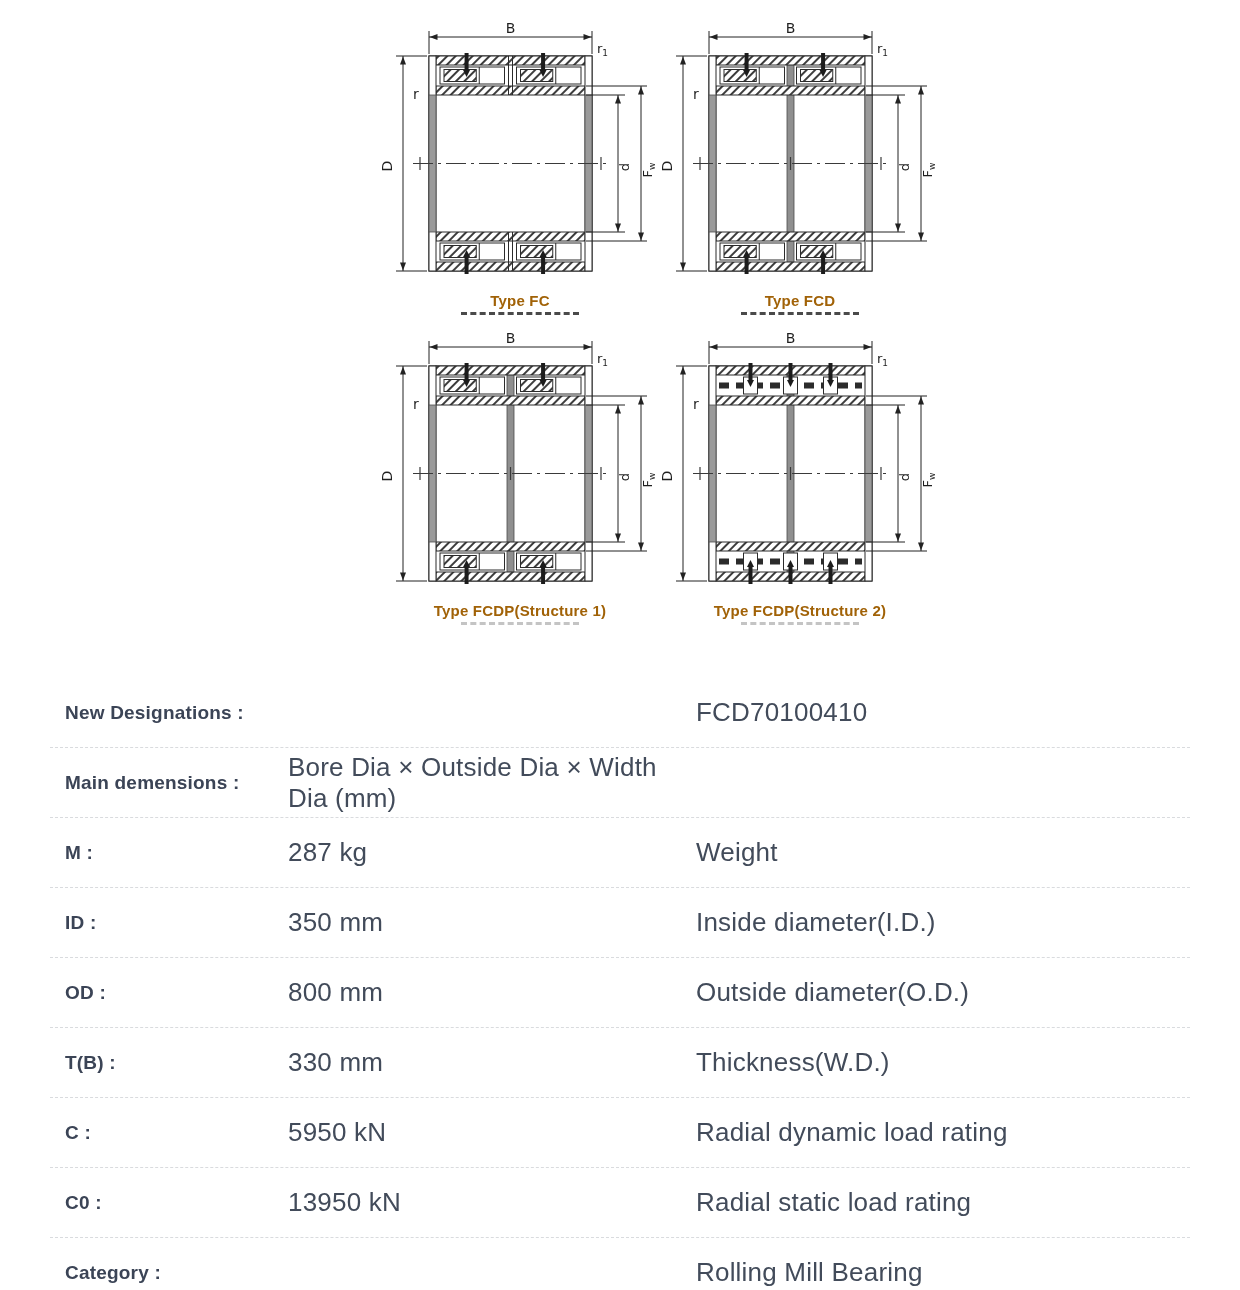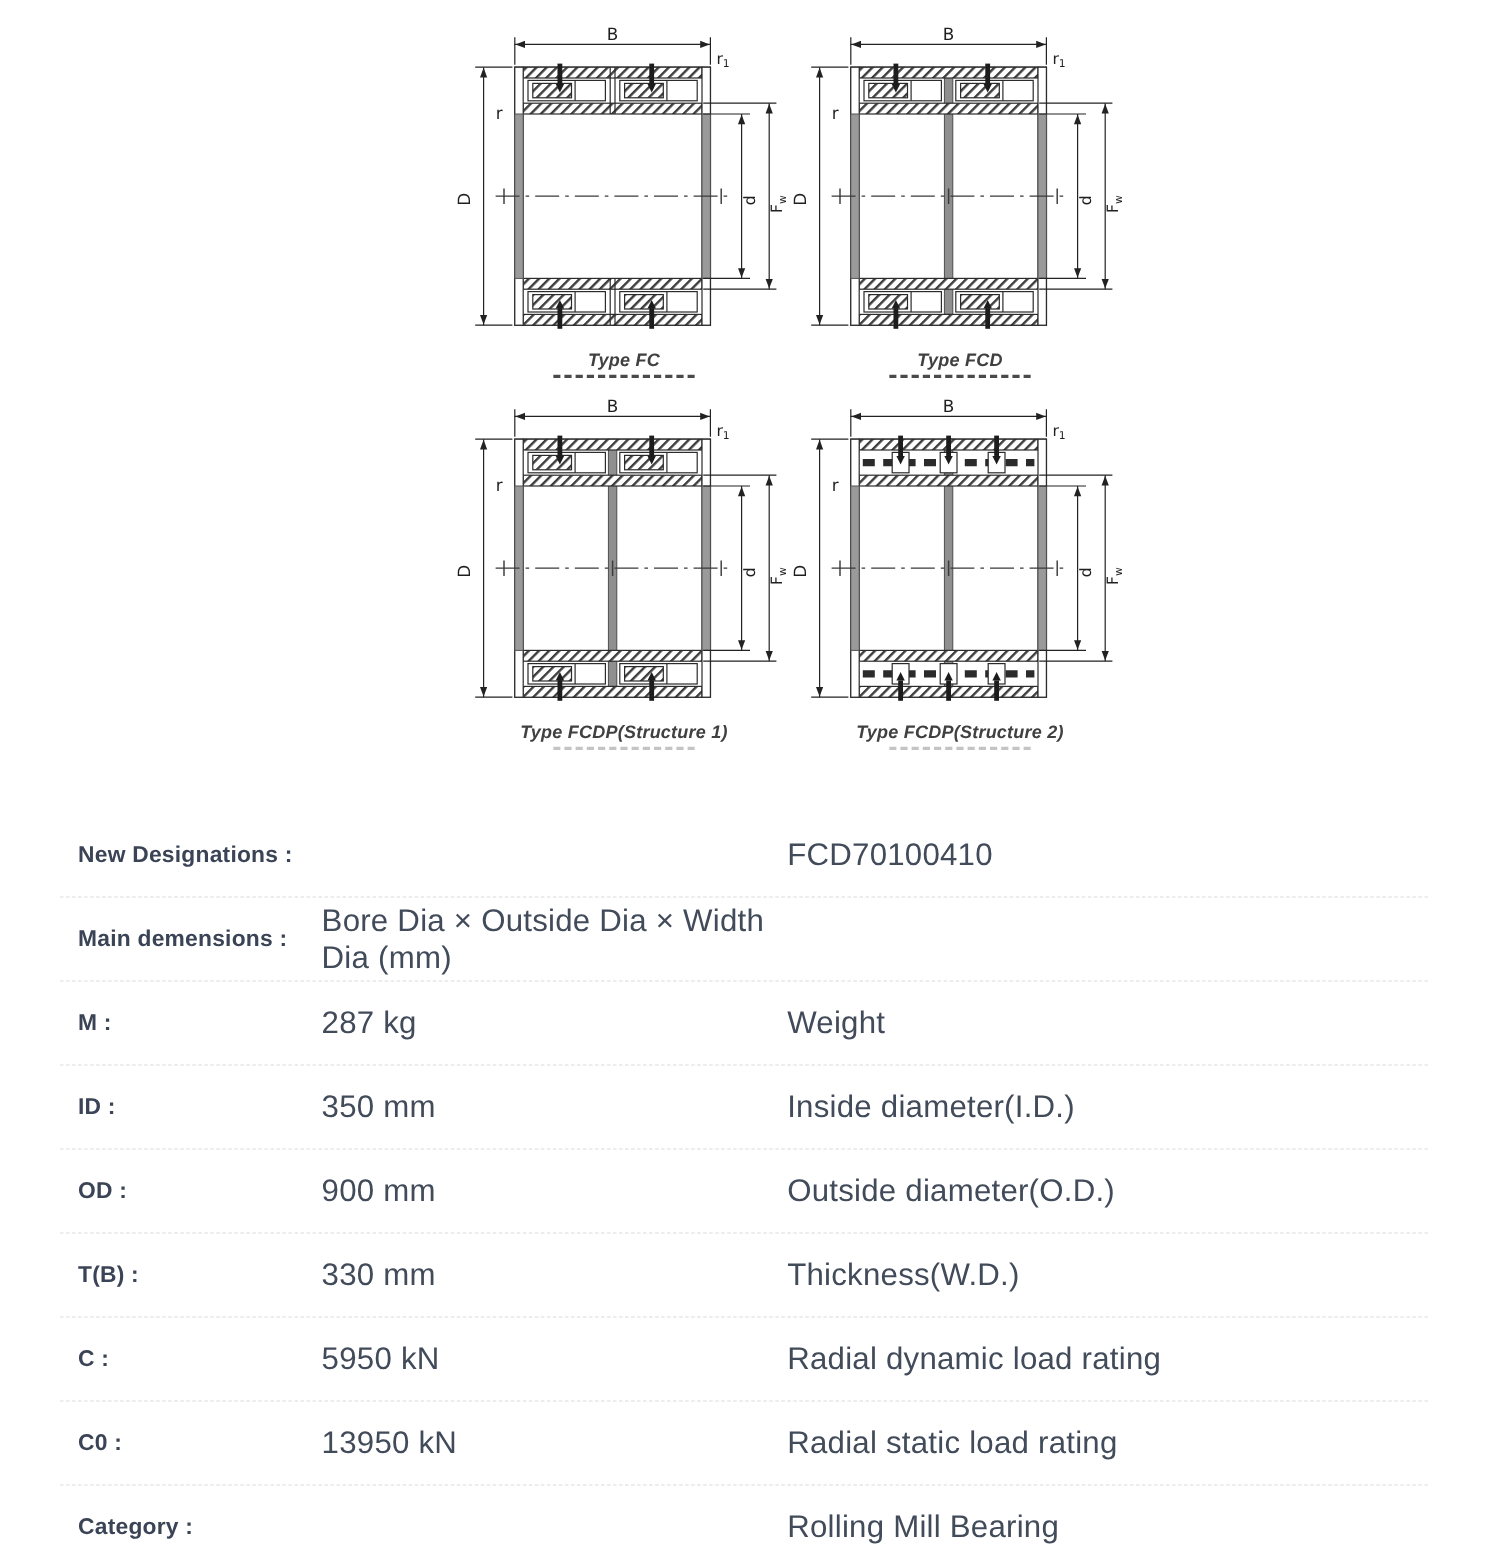--- a/index.html
+++ b/index.html
@@ -8,31 +8,31 @@
     font-family:"Liberation Sans",sans-serif;color:#3e4656;
   }
   
   .drawings{
     margin:20px 0 0 380px;width:560px;
     display:grid;grid-template-columns:280px 280px;row-gap:12px;
   }
   .drawing-cell{width:280px;height:298px;text-align:center;}
   .svg-holder{width:280px;height:272px;}
   .caption{
-    font-size:15px;font-weight:600;color:#404040;height:18px;line-height:18px;
-    letter-spacing:.2px;white-space:nowrap;font-style:italic;
+    font-size:15px;font-weight:600;color:#a16207;height:18px;line-height:18px;
+    letter-spacing:.2px;white-space:nowrap;
   }
   .clip{height:5px;width:118px;margin:2px auto 0;overflow:hidden;}
   .clip>div{border-top:3px dashed #4a4a4a;width:100%;height:0;}
   .clip.light>div{border-top-color:#c4c4c4;}
   
   .spec{margin:50px 50px 0 50px;}
   .spec .row{
     display:grid;grid-template-columns:203px 388px 1fr;align-items:center;
-    height:69px;border-bottom:1px dashed #d9dbde;padding-left:15px;
+    height:69px;border-bottom:1px dashed #d9dbde;padding-left:15px;gap:20px;
   }
   .spec .row:last-child{border-bottom:none;}
   .spec .label{font-weight:700;font-size:19px;color:#3b4456;letter-spacing:.2px;}
   .spec .value,.spec .desc{font-size:26px;color:#424b5a;letter-spacing:.2px;}
 </style>
 </head>
 <body>
 
 <div class="drawings">
 
@@ -355,21 +355,21 @@
     <div class="value">287 kg</div>
     <div class="desc">Weight</div>
   </div>
   <div class="row">
     <div class="label">ID :</div>
     <div class="value">350 mm</div>
     <div class="desc">Inside diameter(I.D.)</div>
   </div>
   <div class="row">
     <div class="label">OD :</div>
-    <div class="value">900 mm</div>
+    <div class="value">800 mm</div>
     <div class="desc">Outside diameter(O.D.)</div>
   </div>
   <div class="row">
     <div class="label">T(B) :</div>
     <div class="value">330 mm</div>
     <div class="desc">Thickness(W.D.)</div>
   </div>
   <div class="row">
     <div class="label">C :</div>
     <div class="value">5950 kN</div>

